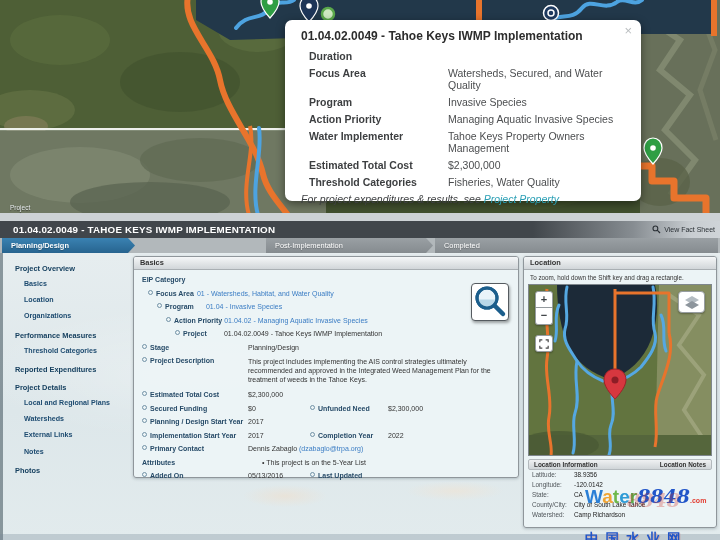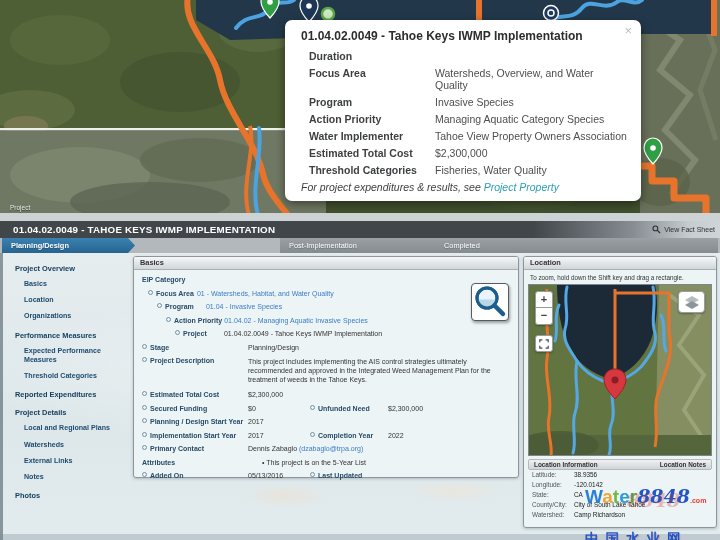--- a/index.html
+++ b/index.html
@@ -8,41 +8,41 @@
   #screen { position:absolute; inset:0; width:720px; height:540px; }
 
   
   #topmap { position:absolute; left:0; top:0; width:720px; height:215px; z-index:0; }
   #breadcrumb { position:absolute; left:10px; top:204px; font-size:6.5px; color:#e8ecee; text-shadow:0 1px 1px rgba(0,0,0,.5); z-index:4; }
 
   
   #popup { position:absolute; left:285px; top:20px; width:356px; height:181px; background:#fff; border-radius:7px; box-shadow:0 3px 10px rgba(0,0,0,.45); z-index:6; padding:9px 14px 6px 16px; }
   #popup .p-title { font-size:12px; font-weight:bold; color:#2d2d2d; margin-bottom:7px; }
   #popup .p-close { position:absolute; right:9px; top:4px; font-size:13px; color:#b9bdbf; cursor:pointer; line-height:13px; }
-  .p-row { display:grid; grid-template-columns:116px 1fr; column-gap:10px; margin:0 0 5px 8px; }
+  .p-row { display:grid; grid-template-columns:116px 1fr; column-gap:23px; margin:0 0 5px 8px; }
   .p-row .p-lbl { font-size:10.5px; font-weight:bold; color:#3d3f41; }
   .p-row .p-val { font-size:10.5px; color:#4c4e50; }
   #popup .p-footer { font-size:10.5px; font-style:italic; color:#3e4042; margin-top:3px; }
   #popup .p-footer a { color:#2a9fb5; text-decoration:none; font-style:italic; }
 
   
   #lightstrip { position:absolute; left:0; top:213px; width:720px; height:9px; background:#cdd2d5; z-index:3; }
   #titlebar { position:absolute; left:0; top:221px; width:720px; height:17px; z-index:4;
     background:linear-gradient(90deg,#41464b 0%,#41464b 74%,#878d92 88%,#c8cdd1 96%,#cfd4d8 100%); }
   #titlebar .t-text { font-size:9.8px; font-weight:bold; color:#fff; line-height:17px; padding-left:13px; letter-spacing:.2px; white-space:nowrap; }
   #factsheet { position:absolute; right:5px; top:0; height:17px; display:flex; align-items:center; gap:3px; color:#2b3136; font-size:7px; cursor:pointer; }
 
   
   #tabbar { position:absolute; left:0; top:238px; width:720px; height:15px; background:#b2b8bb; z-index:4; }
   .tab { position:absolute; top:0; height:15px; color:#fff; font-size:7.4px; line-height:15px; padding-left:9px; cursor:pointer; text-shadow:0 1px 1px rgba(0,0,0,.25); white-space:nowrap;
     background:linear-gradient(#9aa0a4,#858b8f); clip-path:polygon(0 0, calc(100% - 7px) 0, 100% 50%, calc(100% - 7px) 100%, 0 100%); }
   .tab.active { background:linear-gradient(#3a82b2,#27648f); font-weight:bold; }
   #tab-0 { left:2px; width:133px; }
   #tab-1 { left:137px; width:127px; }
-  #tab-2 { left:280px; width:167px; }
+  #tab-2 { left:266px; width:167px; }
   #tab-3 { left:435px; width:283px; clip-path:none; }
 
   
   #content { position:absolute; left:0; top:253px; width:720px; height:287px; z-index:1;
     background:
       radial-gradient(ellipse 60px 16px at 285px 243px, rgba(240,222,202,.55), transparent 70%),
       radial-gradient(ellipse 70px 14px at 455px 238px, rgba(243,226,206,.5), transparent 70%),
       radial-gradient(ellipse 300px 90px at 200px 120px, rgba(255,255,255,.28), transparent 75%),
       linear-gradient(180deg,#e6edef,#dde7ea 55%,#e2ebed); }
   #left-edge { position:absolute; left:0; top:253px; width:3px; height:287px; background:rgba(45,65,75,.5); z-index:2; }
@@ -161,33 +161,33 @@
   <div id="breadcrumb">Project</div>
 
   <div id="popup">
     <div class="p-close">×</div>
     <div class="p-title">01.04.02.0049 - Tahoe Keys IWMP Implementation</div>
     <div class="p-row">
       <span class="p-lbl">Duration</span>
     </div>
     <div class="p-row">
       <span class="p-lbl">Focus Area</span>
-      <span class="p-val">Watersheds, Overview, and Water Quality</span>
+      <span class="p-val">Watersheds, Secured, and Water Quality</span>
     </div>
     <div class="p-row">
       <span class="p-lbl">Program</span>
       <span class="p-val">Invasive Species</span>
     </div>
     <div class="p-row">
       <span class="p-lbl">Action Priority</span>
-      <span class="p-val">Managing Aquatic Category Species</span>
+      <span class="p-val">Managing Aquatic Invasive Species</span>
     </div>
     <div class="p-row">
       <span class="p-lbl">Water Implementer</span>
-      <span class="p-val">Tahoe View Property Owners Association</span>
+      <span class="p-val">Tahoe Keys Property Owners Management</span>
     </div>
     <div class="p-row">
       <span class="p-lbl">Estimated Total Cost</span>
       <span class="p-val">$2,300,000</span>
     </div>
     <div class="p-row">
       <span class="p-lbl">Threshold Categories</span>
       <span class="p-val">Fisheries, Water Quality</span>
     </div>
     <div class="p-footer">
@@ -216,21 +216,20 @@
   <div id="content"></div>
   <div id="left-edge"></div>
   <div id="bottom-strip"></div>
 
   <nav id="sidebar">
     <div class="side-header">Project Overview</div>
     <div class="side-item">Basics</div>
     <div class="side-item">Location</div>
     <div class="side-item">Organizations</div>
     <div class="side-header">Performance Measures</div>
-    <div class="side-item">Expected Performance Measures</div>
     <div class="side-item">Threshold Categories</div>
     <div class="side-header">Reported Expenditures</div>
     <div class="side-header">Project Details</div>
     <div class="side-item">Local and Regional Plans</div>
     <div class="side-item">Watersheds</div>
     <div class="side-item">External Links</div>
     <div class="side-item">Notes</div>
     <div class="side-header">Photos</div>
   </nav>
 

